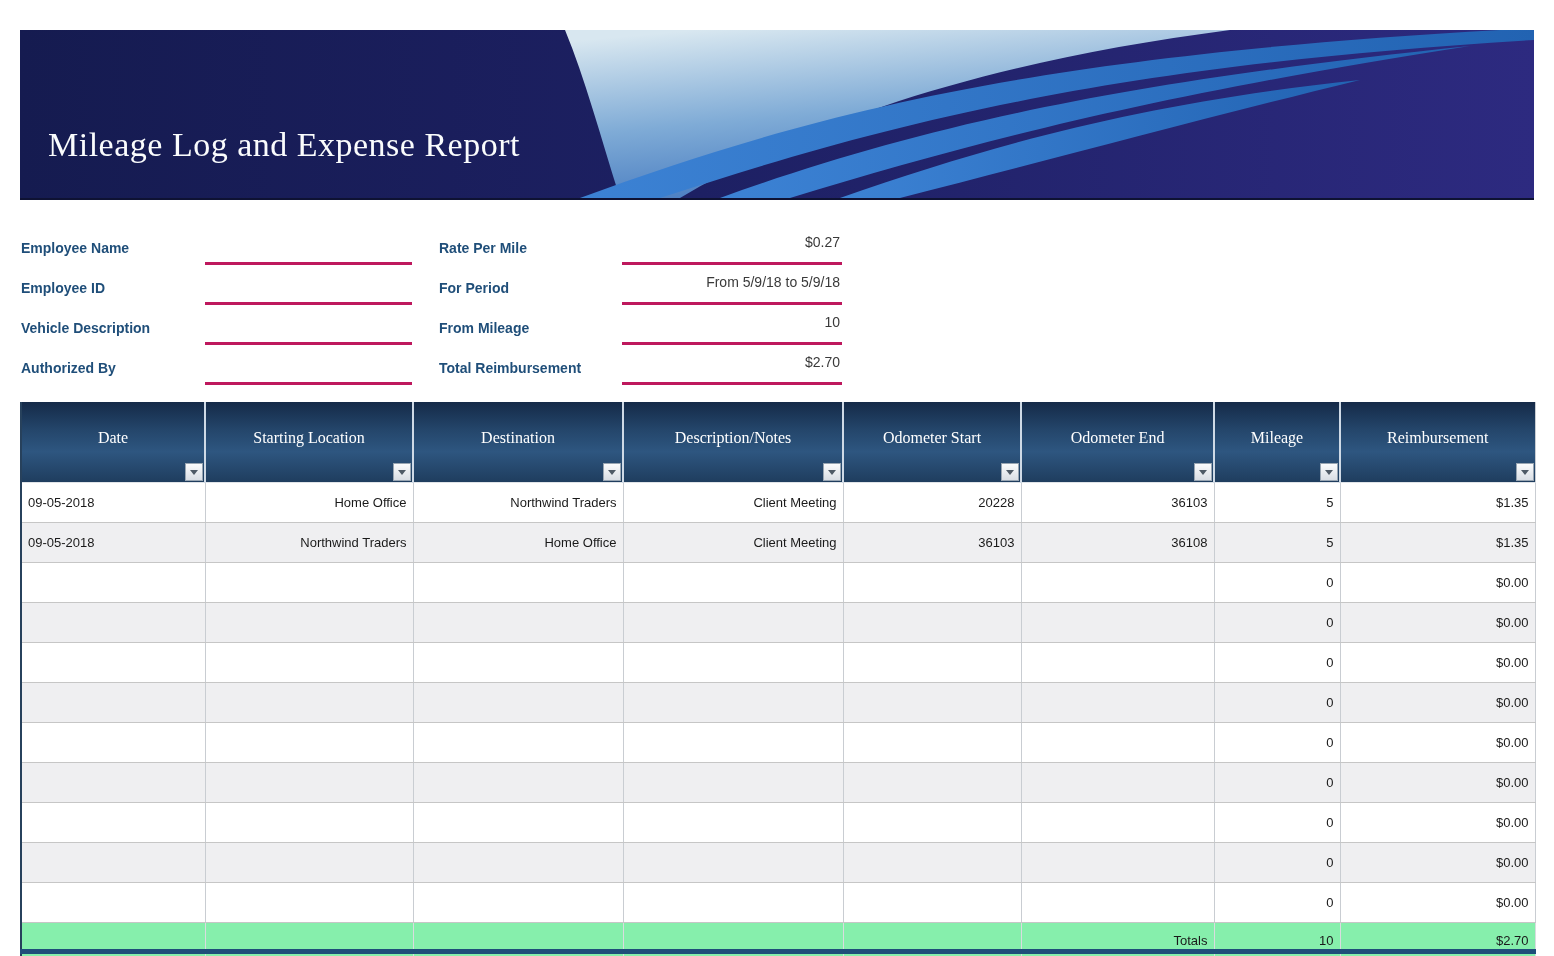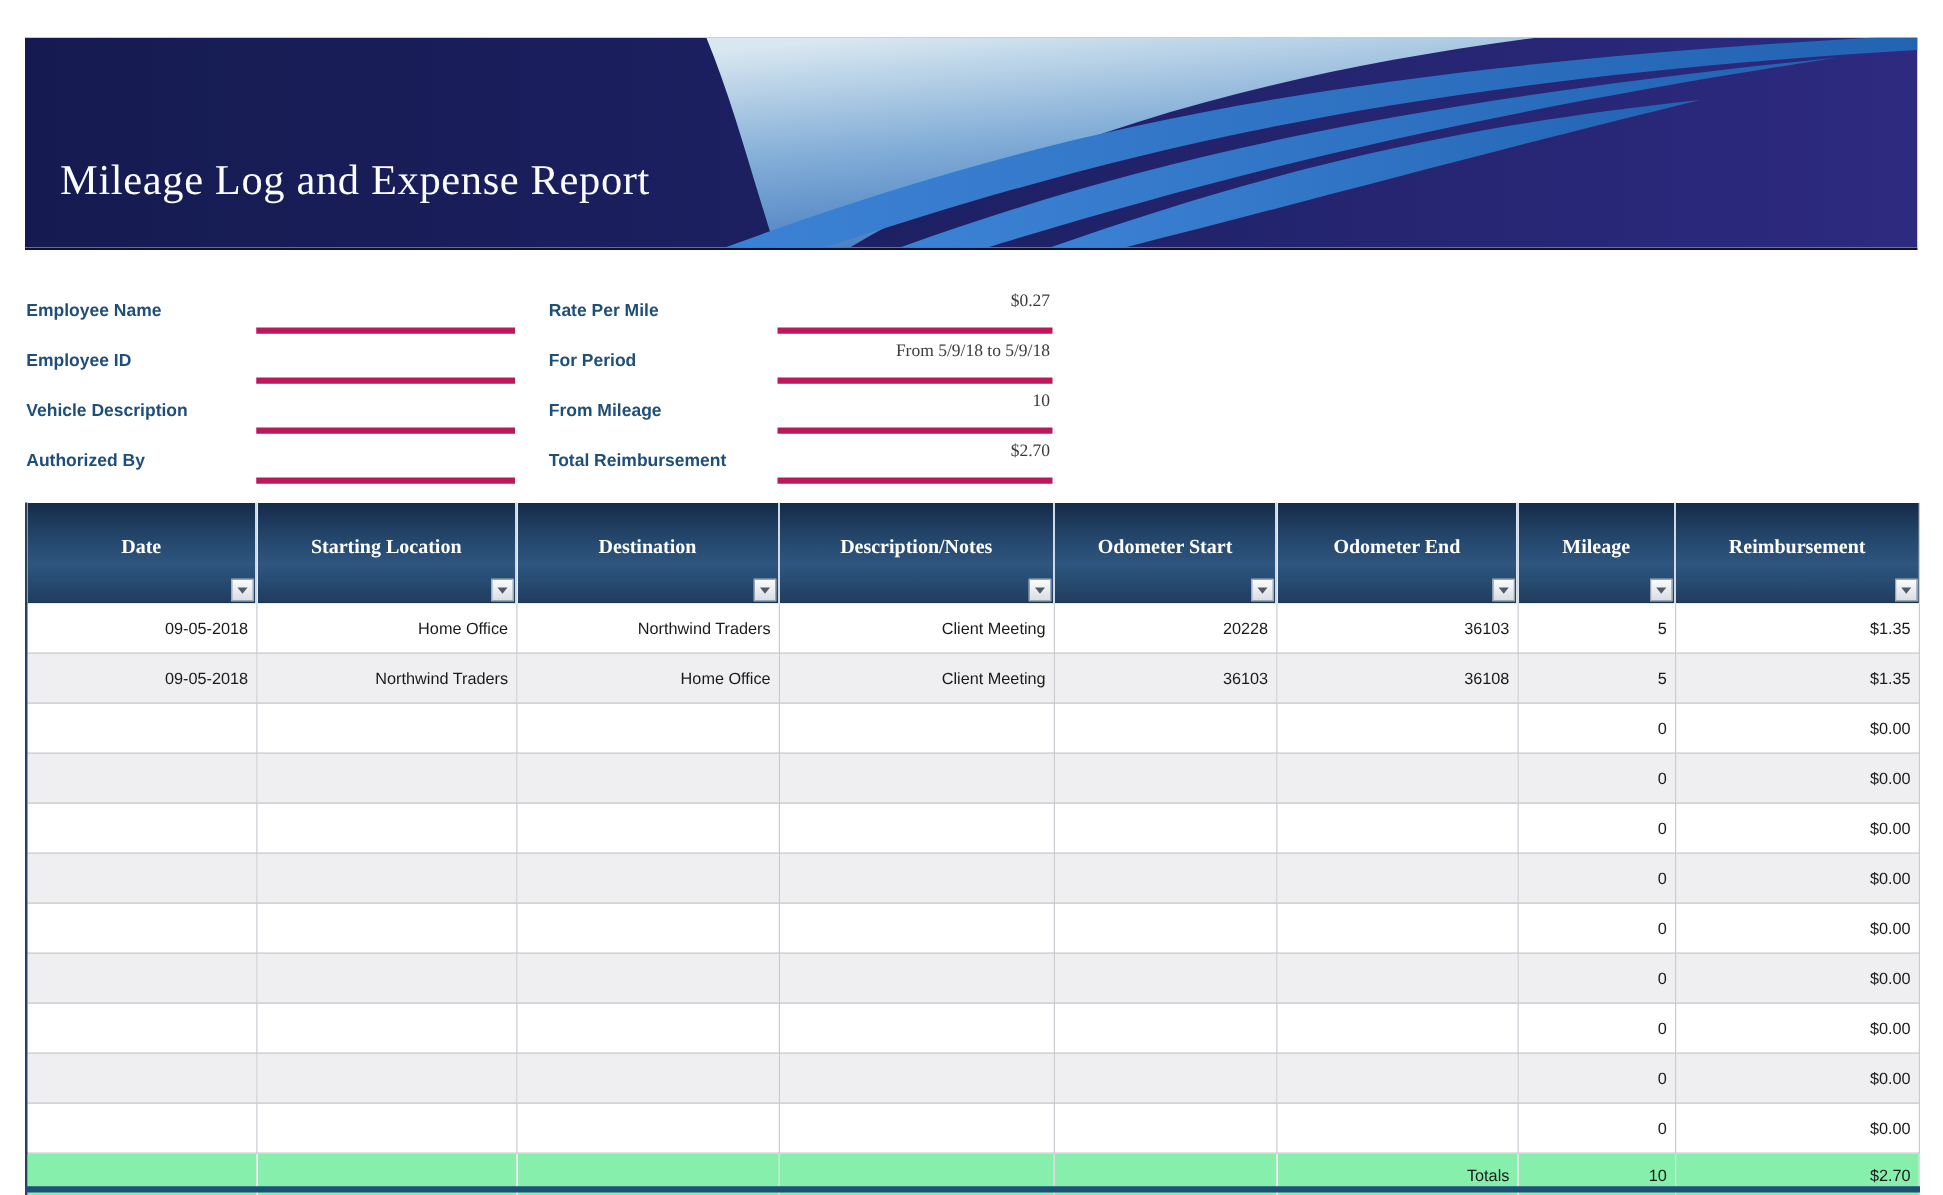--- a/index.html
+++ b/index.html
@@ -9,42 +9,42 @@
   
   .banner{position:absolute;left:20px;top:4px;width:1514px;height:168px;border-bottom:2px solid #0e1233;}
   .banner svg{position:absolute;left:0;top:0;width:100%;height:100%;display:block;}
   .banner-title{position:absolute;left:28px;top:96px;margin:0;
         font-family:"Liberation Serif",serif;font-weight:normal;font-size:34px;
         color:#fafcfd;letter-spacing:.5px;white-space:nowrap;}
 
   
   .f-label{position:absolute;width:168px;
         font-size:14px;font-weight:bold;color:#1f4e79;white-space:nowrap;}
-  .f-line{position:absolute;height:30px;border-bottom:5px solid #be185d;font-family:Liberation Serif, serif;}
+  .f-line{position:absolute;height:30px;border-bottom:3px solid #be185d;}
   .f-value{position:absolute;right:2px;bottom:12px;font-size:14px;color:#3a3a3a;white-space:nowrap;}
 
   
   .log-table{position:absolute;left:20px;top:376px;width:1514px;
         border-collapse:collapse;table-layout:fixed;
         font-size:13px;color:#1a1a1a;border-left:2px solid #27415c;}
   .log-table th{height:72px;position:relative;vertical-align:middle;text-align:center;
         background:linear-gradient(180deg,#152a48 0%,#24466b 35%,#2e5680 62%,#1f3d5e 100%);
-        color:#ffffff;font-family:"Liberation Serif",serif;font-weight:bold;font-size:16px;
+        color:#ffffff;font-family:"Liberation Serif",serif;font-weight:normal;font-size:16px;
         border-right:2px solid #cfdae6;border-bottom:1px solid #e0e4e8;padding:0 4px 8px 4px;}
   .log-table th:last-child{border-right:1px solid #c9cdd2;}
   .filter-btn{position:absolute;right:1px;bottom:1px;width:18px;height:18px;margin:0;padding:0;
         background:linear-gradient(180deg,#fafbfc,#d9dee4);
         border:1px solid #98a5b2;display:flex;align-items:center;justify-content:center;cursor:pointer;}
   .tri{width:0;height:0;border-left:4px solid transparent;border-right:4px solid transparent;
         border-top:5px solid #4e5a66;}
   .log-table td{height:40px;box-sizing:border-box;background:#ffffff;
         border-right:1px solid #c9cdd2;border-bottom:1px solid #c6c6c6;
         padding:0 6px;overflow:hidden;white-space:nowrap;}
   .log-table tbody tr:nth-child(even) td{background:#efeff1;}
-  .log-table td.c0{text-align:right;}
+  .log-table td.c0{text-align:left;}
   .log-table td.c1,.log-table td.c2,.log-table td.c3{text-align:right;}
   .log-table td.c4,.log-table td.c5,.log-table td.c6,.log-table td.c7{text-align:right;}
   .log-table tfoot td{height:35px;background:#86efac;border-bottom:none;border-right:1px solid #d9dcdf;}
   .bottom-bar{position:absolute;left:20px;top:923px;width:1516px;height:5px;background:#1f4e79;}
 </style>
 </head>
 <body>
 
 <div class="page">
 

